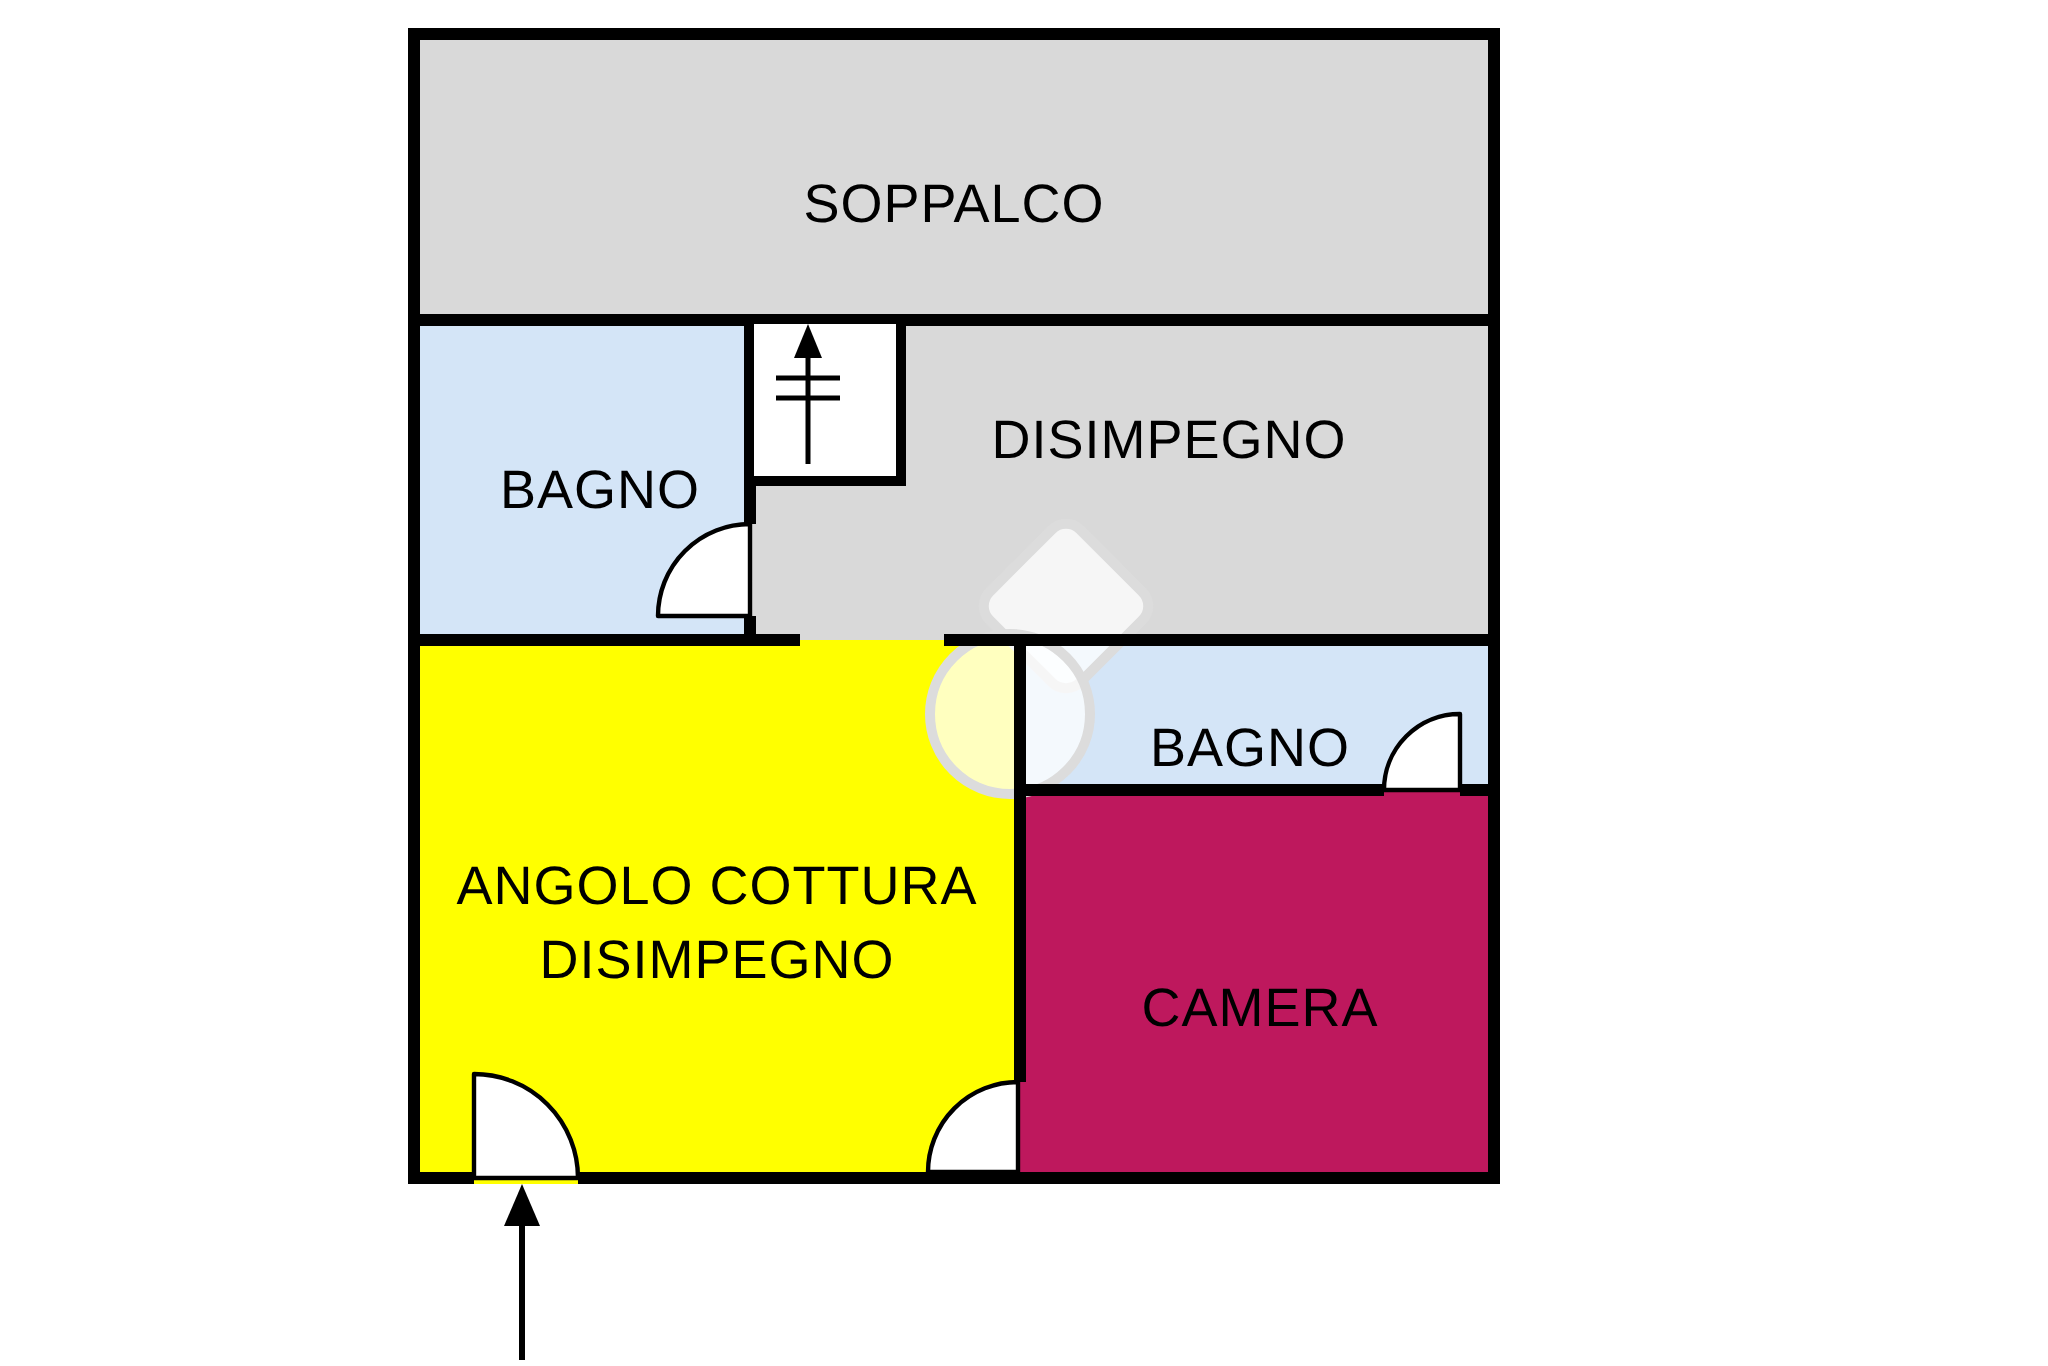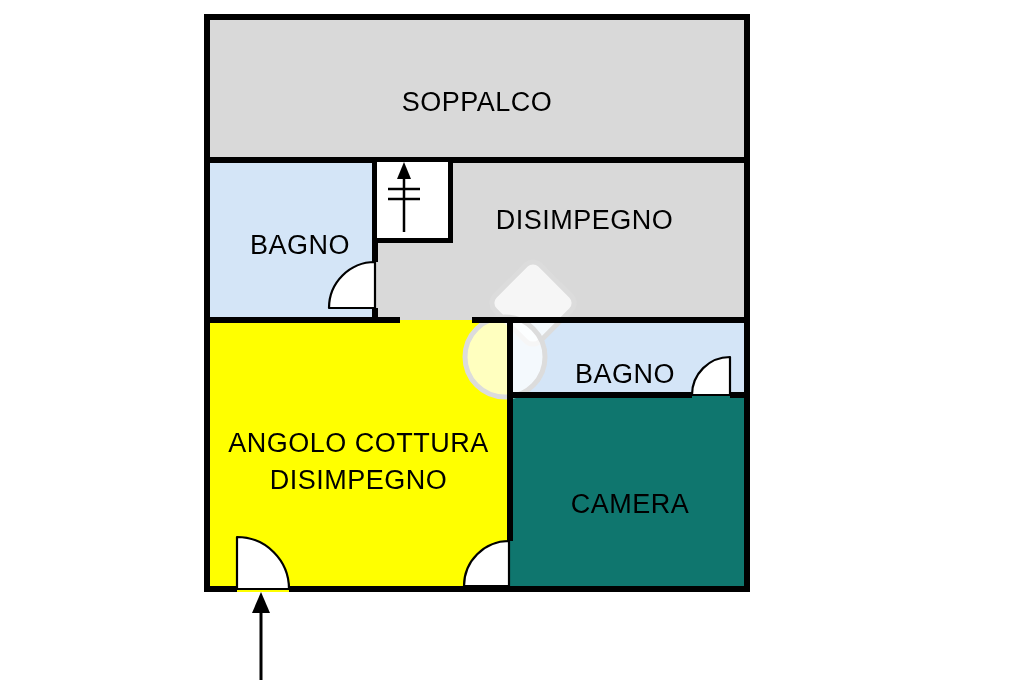--- a/index.html
+++ b/index.html
@@ -65,21 +65,21 @@
 
   <div class="room" style="left: 204px; top: 320px; width: 309px; height: 272px; background-color: rgb(255, 255, 0);">
     <span class="room-label">ANGOLO COTTURA
 DISIMPEGNO</span>
   </div>
 
   <div class="room" style="left: 510px; top: 320px; width: 240px; height: 78px; background-color: rgb(212, 229, 247);">
     <span class="room-label nudge-bagno2">BAGNO</span>
   </div>
 
-  <div class="room" style="left: 510px; top: 395px; width: 240px; height: 197px; background-color: #0f766e;">
+  <div class="room" style="left: 510px; top: 395px; width: 240px; height: 197px; background-color: #be185d;">
     <span class="room-label nudge-camera">CAMERA</span>
   </div>
 
   <svg class="watermark-layer" width="1024" height="683" viewBox="0 0 1024 683">
     <g transform="translate(533,303) rotate(45)">
       <rect x="-32" y="-32" width="64" height="64" rx="10" fill="#ffffff" fill-opacity="0.75" stroke="#dcdcdc" stroke-width="5"></rect>
     </g>
     <circle cx="505" cy="357" r="40" fill="#ffffff" fill-opacity="0.75" stroke="#dcdcdc" stroke-width="5"></circle>
   </svg>
 

